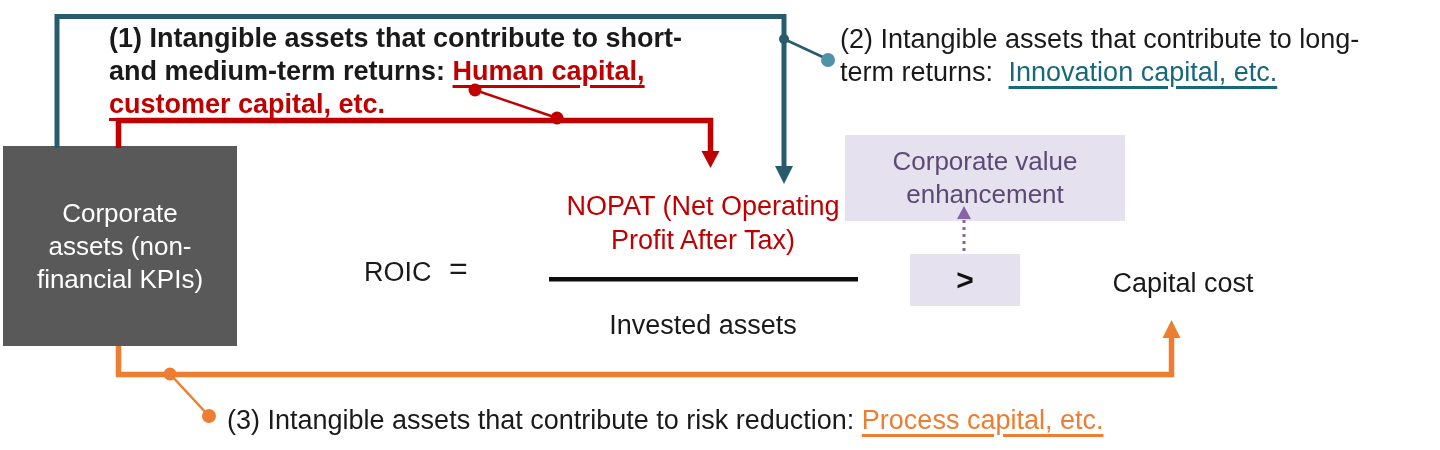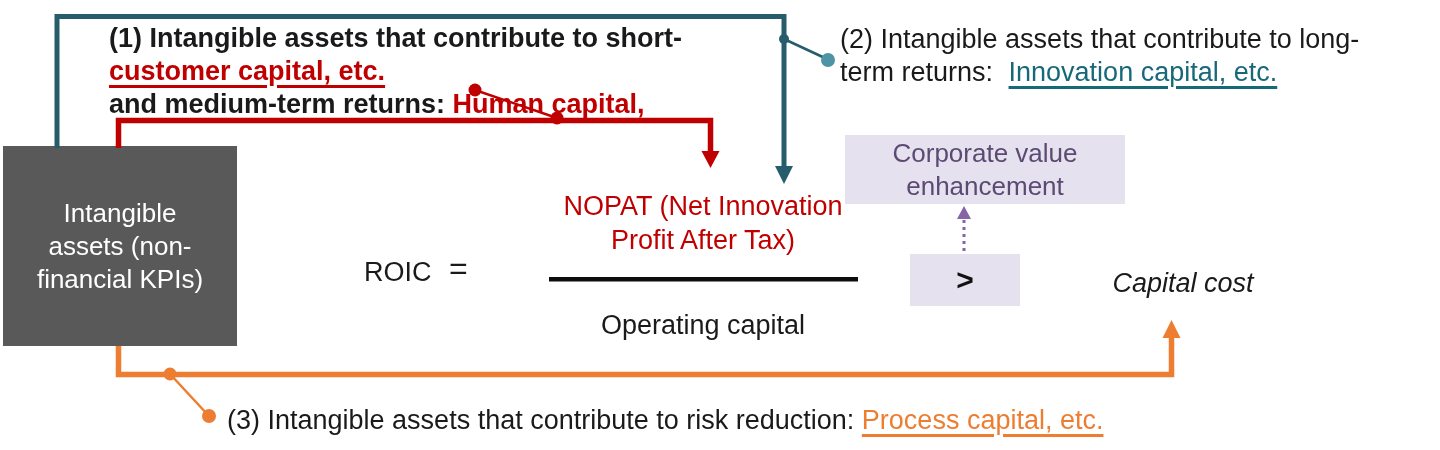--- a/index.html
+++ b/index.html
@@ -15,63 +15,63 @@
   #intangible-box{
     left:3px;top:146px;width:234px;height:200px;background:#595959;
     display:flex;align-items:center;justify-content:center;text-align:center;
   }
   #intangible-box .inner{width:195px;color:#ffffff;font-size:26px;line-height:33px;}
   #roic{left:325px;top:257px;font-size:27px;margin-left:39px;}
   #equals{left:449px;top:250px;font-size:32px;}
   #numerator{left:533px;top:189px;width:340px;text-align:center;color:#c00000;font-size:27px;line-height:34px;}
   #denominator{left:533px;top:310px;width:340px;text-align:center;font-size:27px;}
   #corp-box{
-    left:845px;top:135px;width:280px;height:69px;background:#e6e1ee;
+    left:845px;top:135px;width:280px;height:86px;background:#e6e1ee;
     display:flex;align-items:center;justify-content:center;text-align:center;
   }
   #corp-box .inner{width:252px;color:#5b4a73;font-size:26px;line-height:33px;}
   #gt-box{
     left:910px;top:254px;width:110px;height:52px;background:#e6e1ee;
     display:flex;align-items:center;justify-content:center;
     font-size:30px;font-weight:bold;color:#111;
   }
-  #capital-cost{left:1098px;top:268px;width:170px;text-align:center;font-size:27px;font-style:italic;}
+  #capital-cost{left:1098px;top:268px;width:170px;text-align:center;font-size:27px;}
   #note1{left:109px;top:22px;font-weight:bold;}
   #note2{left:840px;top:23px;}
   #note3{left:227px;top:404px;text-align:center;}
   #arrow-layer{left:0;top:0;pointer-events:none;}
 </style>
 </head>
 <body>
 
 <div id="canvas">
 
   <div class="abs" id="intangible-box">
-    <div class="inner">Intangible assets (non-financial KPIs)</div>
+    <div class="inner">Corporate assets (non-financial KPIs)</div>
   </div>
 
   <div class="abs note" id="note1">
     <div><span>(1) Intangible assets that contribute to short-</span></div>
+    <div><span>and medium-term returns: </span><span class="hl-red">Human capital,</span></div>
     <div><span class="hl-red">customer capital, etc.</span></div>
-    <div><span>and medium-term returns: </span><span class="hl-red">Human capital,</span></div>
   </div>
 
   <div class="abs note" id="note2">
     <div><span>(2) Intangible assets that contribute to long-</span></div>
     <div><span>term returns: </span><span class="hl-teal">Innovation capital, etc.</span></div>
   </div>
 
   <div class="abs note" id="note3">
     <span>(3) Intangible assets that contribute to risk reduction: </span><span class="hl-orange">Process capital, etc.</span>
   </div>
 
   <div class="abs" id="roic">ROIC</div>
   <div class="abs" id="equals">=</div>
-  <div class="abs" id="numerator">NOPAT (Net Innovation Profit After Tax)</div>
-  <div class="abs" id="denominator">Operating capital</div>
+  <div class="abs" id="numerator">NOPAT (Net Operating Profit After Tax)</div>
+  <div class="abs" id="denominator">Invested assets</div>
 
   <div class="abs" id="corp-box">
     <div class="inner">Corporate value enhancement</div>
   </div>
 
   <div class="abs" id="gt-box">
     <span>&gt;</span>
   </div>
 
   <div class="abs" id="capital-cost">Capital cost</div>

